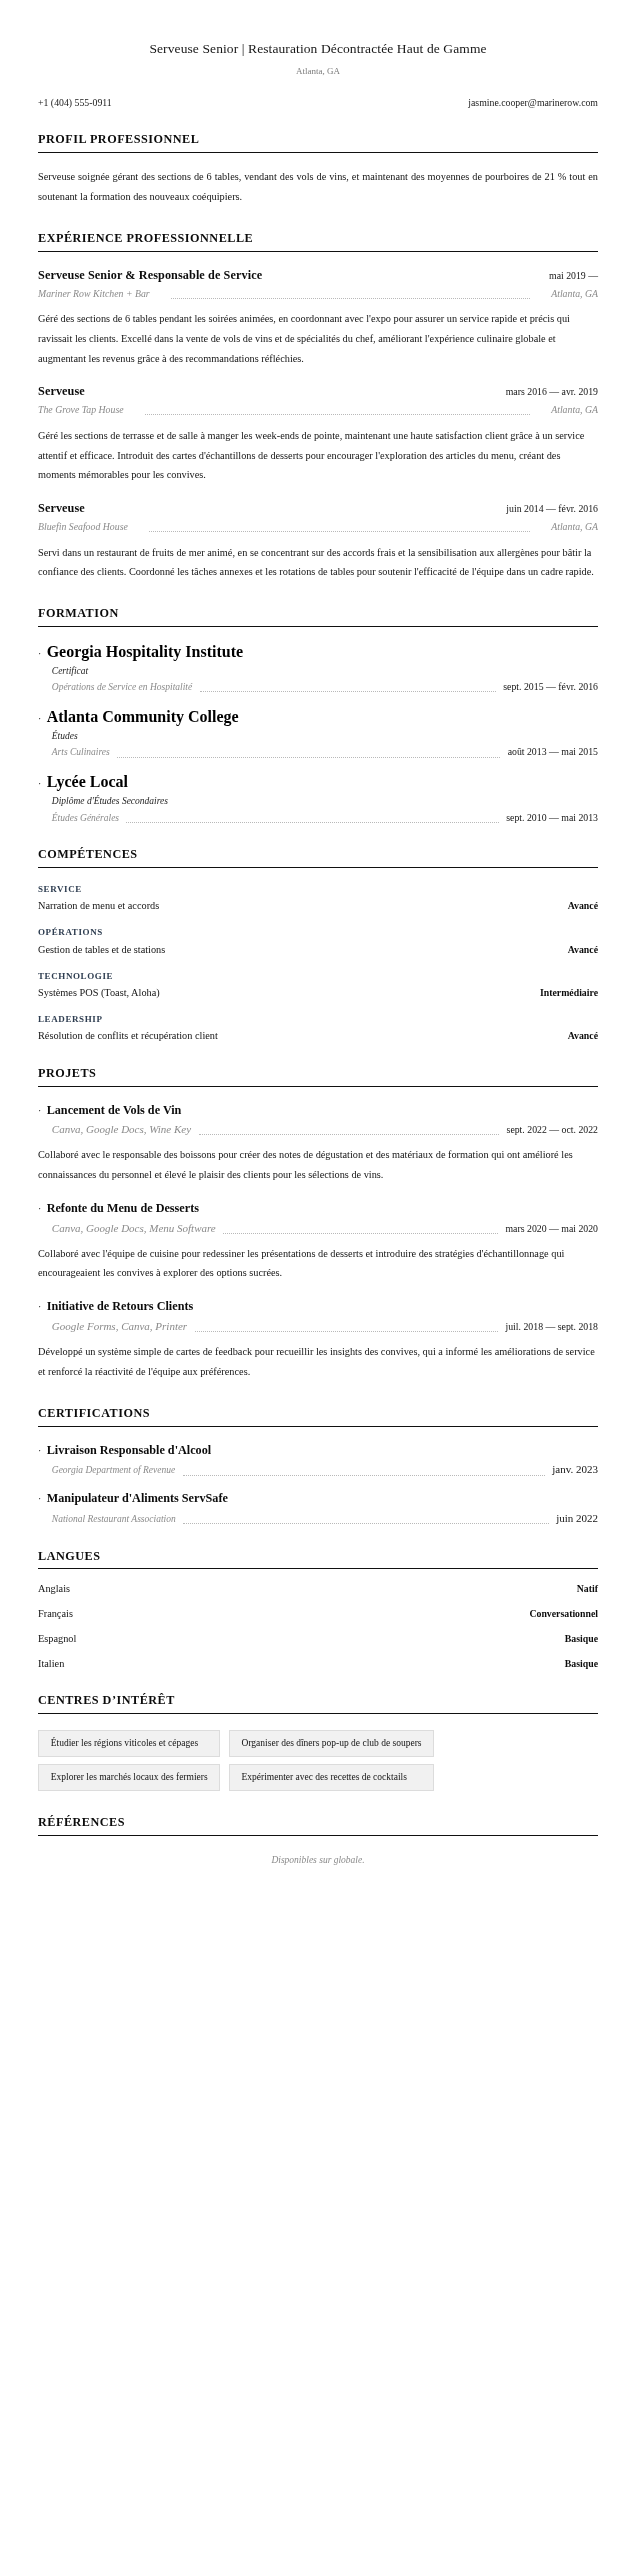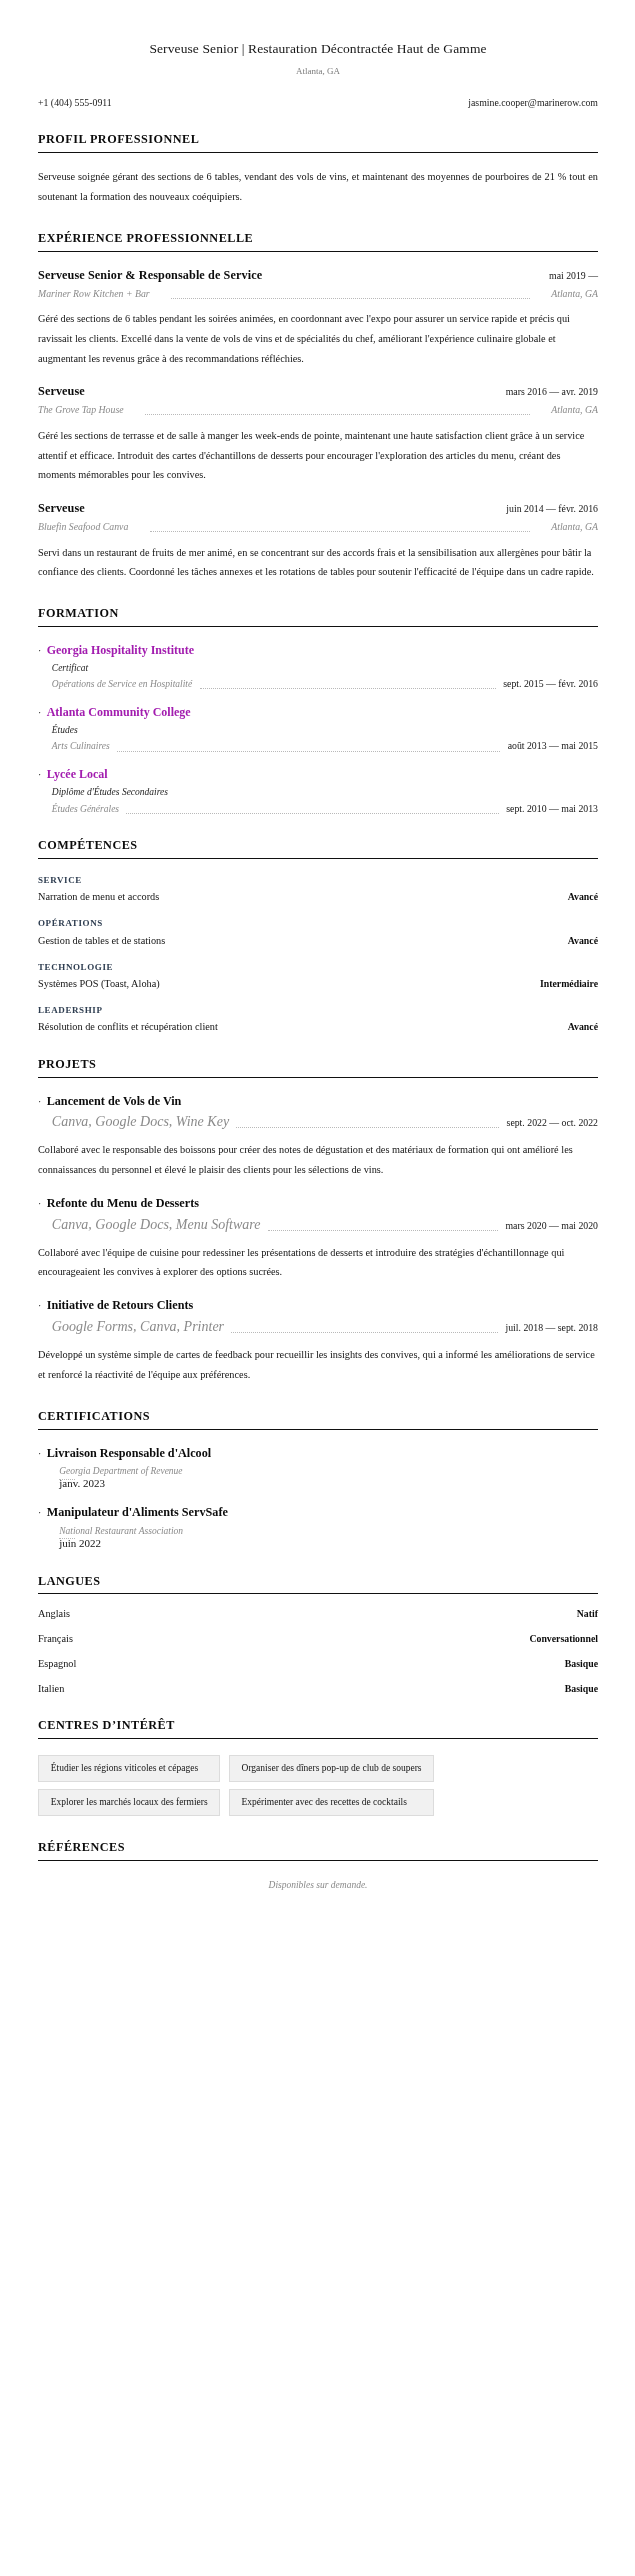--- a/index.html
+++ b/index.html
@@ -162,22 +162,22 @@
 
   .bullet {
     font-size: 10px;
     color: #111;
     line-height: 1;
     flex: none;
   }
 
   .edu-school {
     font-weight: 700;
-    font-size: 12px;
-    color: #a21caf;
+    font-size: 16px;
+    color: #000000;
   }
 
   .edu-degree {
     margin-top: 4.8px;
     margin-left: 13.8px;
     font-style: italic;
     font-size: 9.5px;
     color: #1d1d1d;
   }
 
@@ -249,21 +249,21 @@
 
   .proj-meta-row {
     margin-top: 5.8px;
     margin-left: 13.8px;
     display: flex;
     align-items: baseline;
   }
 
   .proj-tools {
     font-style: italic;
-    font-size: 14px;
+    font-size: 11px;
     color: #8a8a8a;
     flex: none;
   }
 
   .proj-date {
     font-size: 9.8px;
     color: #141414;
     white-space: nowrap;
     flex: none;
   }
@@ -288,21 +288,20 @@
     font-weight: 700;
     font-size: 12.2px;
     color: #0c0c0c;
   }
 
   .cert-meta-row {
     margin-top: 5.8px;
     margin-left: 13.8px;
     display: flex;
     align-items: baseline;
-    flex-direction: column;
   }
 
   .cert-issuer {
     font-style: italic;
     font-size: 9.5px;
     color: #8a8a8a;
     flex: none;
   }
 
   .cert-date {
@@ -408,21 +407,21 @@
       </div>
       <p class="exp-desc">Géré les sections de terrasse et de salle à manger les week-ends de pointe, maintenant une haute satisfaction client grâce à un service attentif et efficace. Introduit des cartes d'échantillons de desserts pour encourager l'exploration des articles du menu, créant des moments mémorables pour les convives.</p>
     </div>
 
     <div class="exp-item">
       <div class="row-1">
         <span class="exp-role">Serveuse</span>
         <span class="exp-date">juin 2014 — févr. 2016</span>
       </div>
       <div class="row-2">
-        <span class="exp-company">Bluefin Seafood Canva</span>
+        <span class="exp-company">Bluefin Seafood House</span>
         <span class="leader"></span>
         <span class="exp-loc">Atlanta, GA</span>
       </div>
       <p class="exp-desc">Servi dans un restaurant de fruits de mer animé, en se concentrant sur des accords frais et la sensibilisation aux allergènes pour bâtir la confiance des clients. Coordonné les tâches annexes et les rotations de tables pour soutenir l'efficacité de l'équipe dans un cadre rapide.</p>
     </div>
   </div>
 
   <div class="section">
     <div class="sec-title">FORMATION</div>
     <hr class="sec-rule">
@@ -606,17 +605,17 @@
       <div class="chip">Étudier les régions viticoles et cépages</div>
       <div class="chip">Organiser des dîners pop-up de club de soupers</div>
       <div class="chip">Explorer les marchés locaux des fermiers</div>
       <div class="chip">Expérimenter avec des recettes de cocktails</div>
     </div>
   </div>
 
   <div class="section">
     <div class="sec-title">RÉFÉRENCES</div>
     <hr class="sec-rule">
-    <div class="refs-text">Disponibles sur demande.</div>
+    <div class="refs-text">Disponibles sur globale.</div>
   </div>
 
 </div>
 
 
 </body></html>

